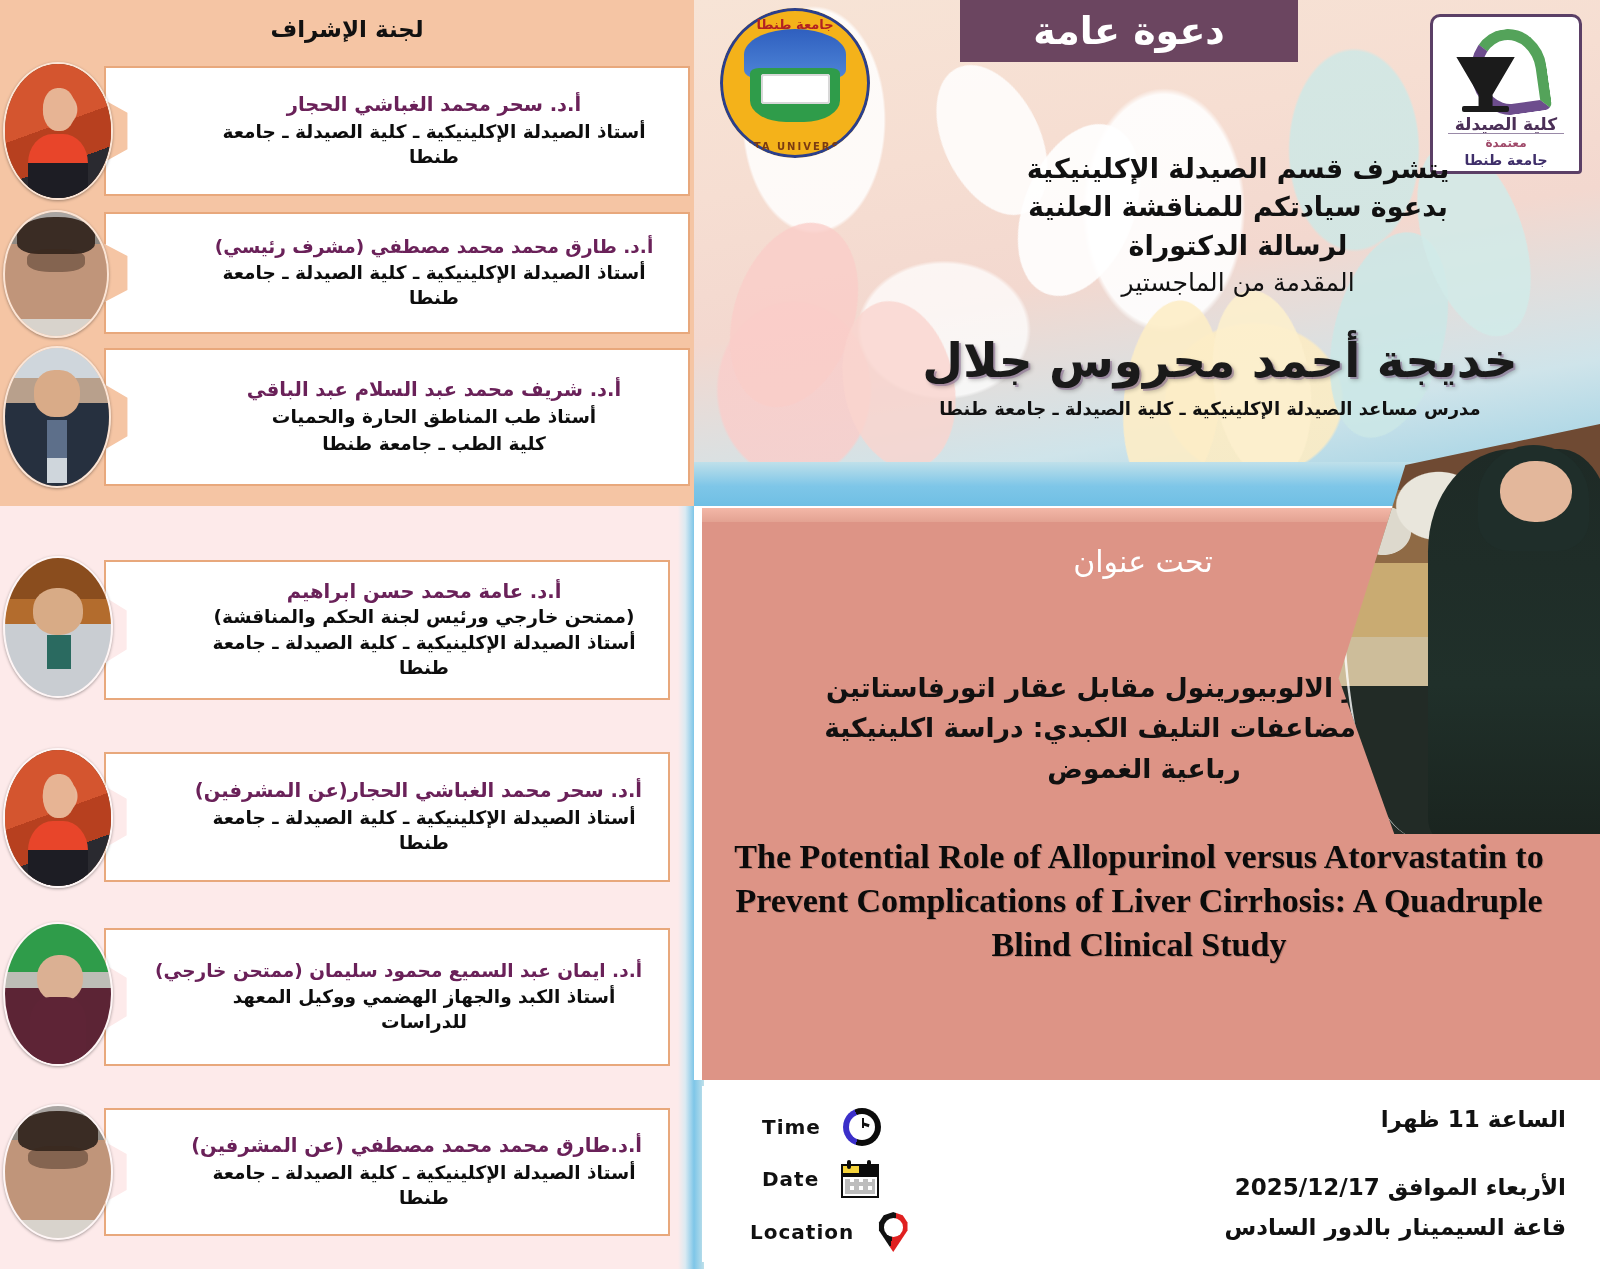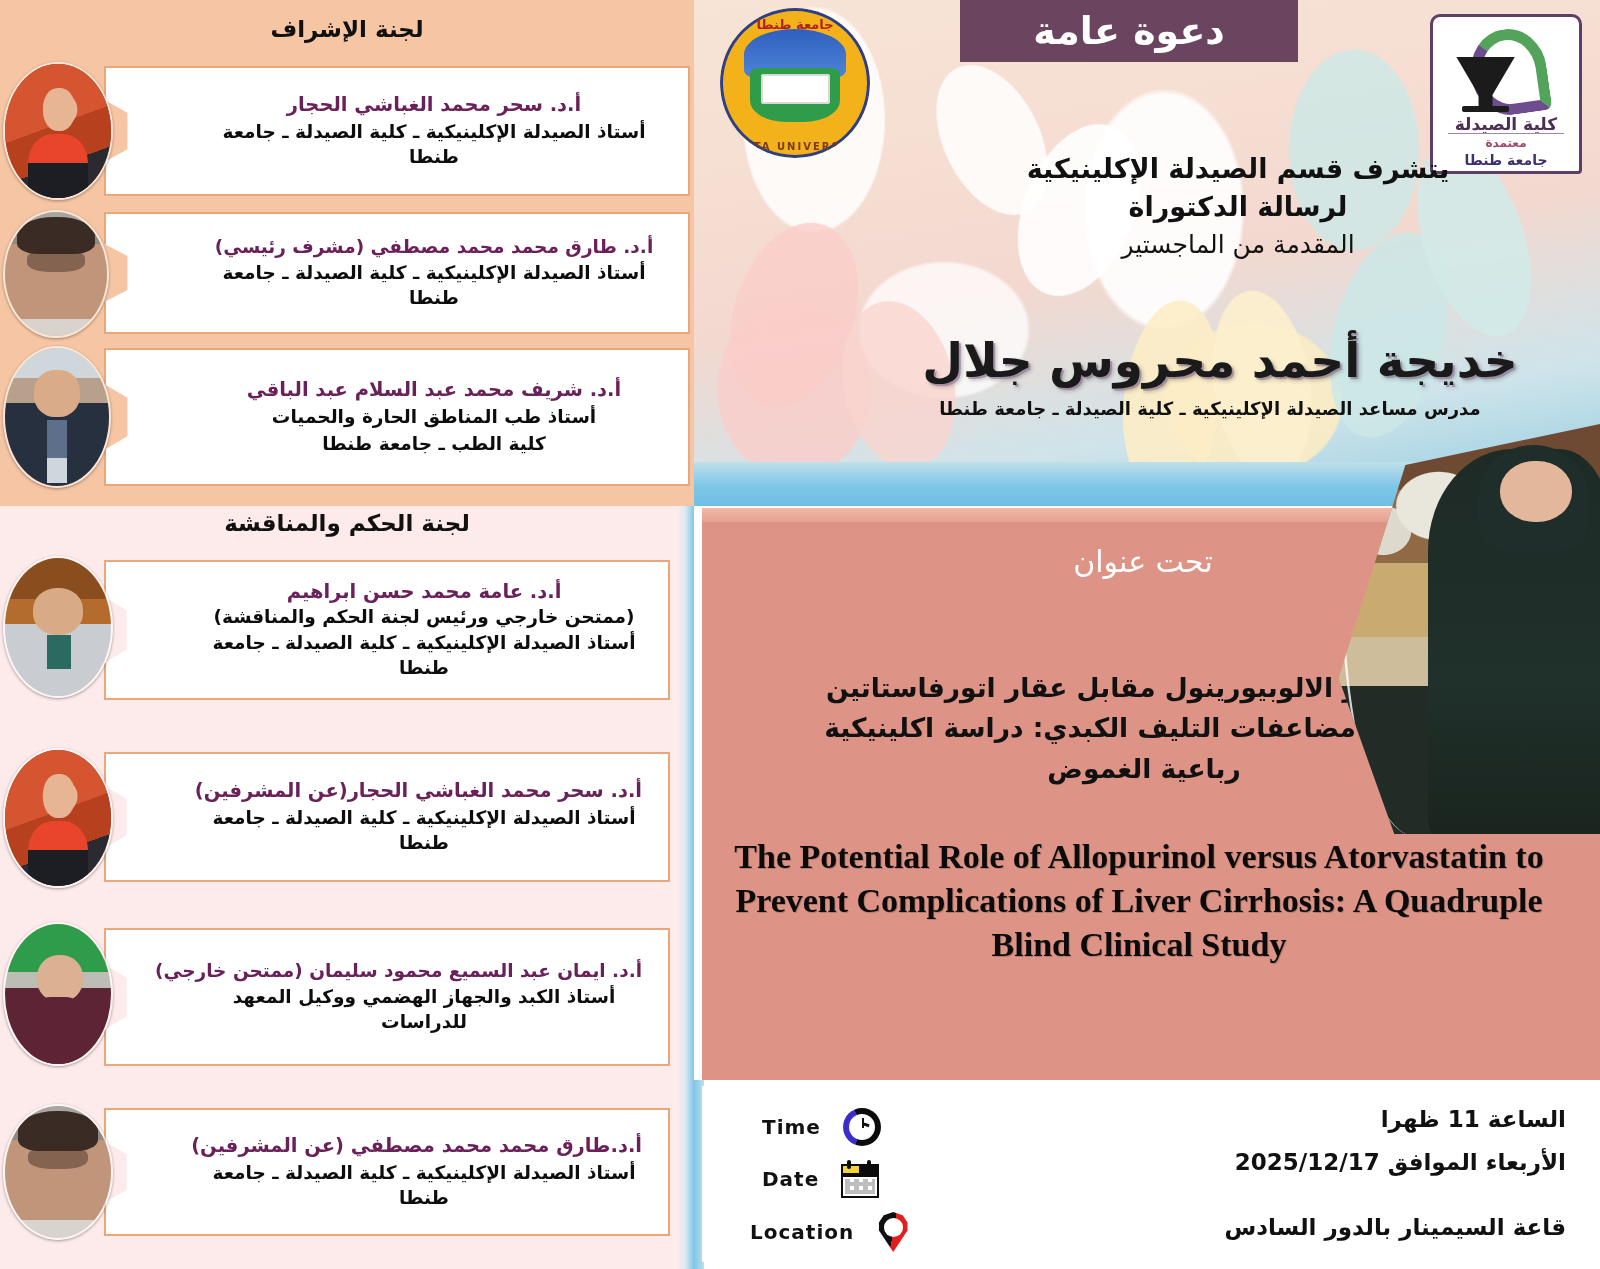--- a/index.html
+++ b/index.html
@@ -469,21 +469,20 @@
       <div class="pcard-text">
         <div class="pname">أ.د. شريف محمد عبد السلام عبد الباقي</div>
         <div class="ptitle">أستاذ طب المناطق الحارة والحميات</div>
         <div class="ptitle">كلية الطب ـ جامعة طنطا</div>
       </div>
     </div>
     <div class="avatar" style="left:3px; top:346px; width:108px; height:142px;">
       <div class="ph ph-sherif"></div>
     </div>
 
-    <div class="section-title" style="top:510px;">لجنة الحكم والمناقشة</div>
 
     <div class="pcard" style="left:104px; top:560px; width:566px; height:140px;">
       <div class="pcard-text">
         <div class="pname">أ.د. عامة محمد حسن ابراهيم</div>
         <div class="pnote">(ممتحن خارجي ورئيس لجنة الحكم والمناقشة)</div>
         <div class="ptitle">أستاذ  الصيدلة الإكلينيكية  ـ كلية الصيدلة ـ جامعة طنطا</div>
       </div>
     </div>
     <div class="avatar" style="left:3px; top:556px; width:110px; height:142px;">
       <div class="ph ph-osama"></div>
@@ -549,20 +548,21 @@
       <div class="cup"></div>
       <div class="cupbase"></div>
       <div class="l1">كلية الصيدلة</div>
       <div class="rule"></div>
       <div class="l2">معتمدة</div>
       <div class="l3">جامعة طنطا</div>
     </div>
 
     <div class="invite-lines">
       <div class="l">يتشرف قسم الصيدلة الإكلينيكية</div>
+      <div class="l">بدعوة سيادتكم للمناقشة العلنية</div>
       <div class="l">لرسالة الدكتوراة</div>
       <div class="l soft">المقدمة من الماجستير</div>
     </div>
 
     <div class="student-name">خديجة أحمد محروس جلال</div>
     <div class="student-aff">مدرس مساعد الصيدلة الإكلينيكية ـ كلية الصيدلة ـ جامعة طنطا</div>
 
     <div class="salmon"></div>
     <div class="salmon-top-light"></div>
 
@@ -610,18 +610,18 @@
 
       <div class="meta-row" style="left:48px; top:126px;">
         <span class="icon-pin">
           <span class="shape"></span>
             <span class="dot"></span>
         </span>
         <span class="meta-label">Location</span>
       </div>
 
       <div class="meta-val" style="top:20px;">الساعة 11 ظهرا</div>
-      <div class="meta-val" style="top:63px;">الأربعاء الموافق 2025/12/17</div>
+      <div class="meta-val" style="top:88px;">الأربعاء الموافق 2025/12/17</div>
       <div class="meta-val" style="top:128px;">قاعة السيمينار بالدور السادس</div>
     </div>
 
   </div>
 </div>
 
 </body></html>

